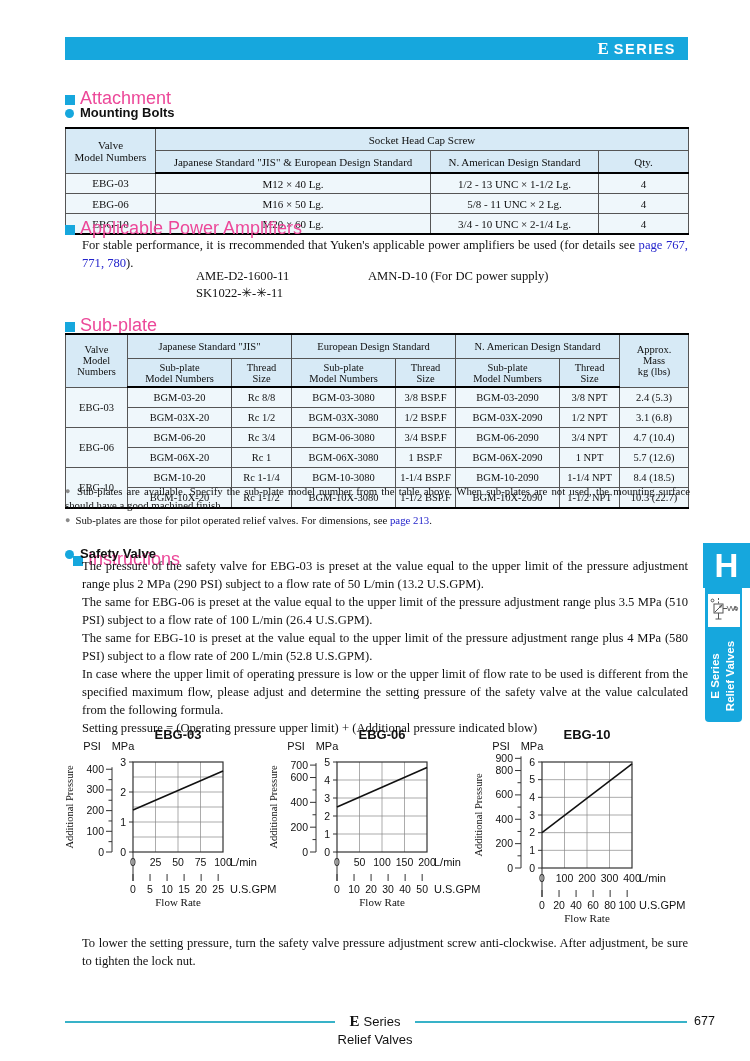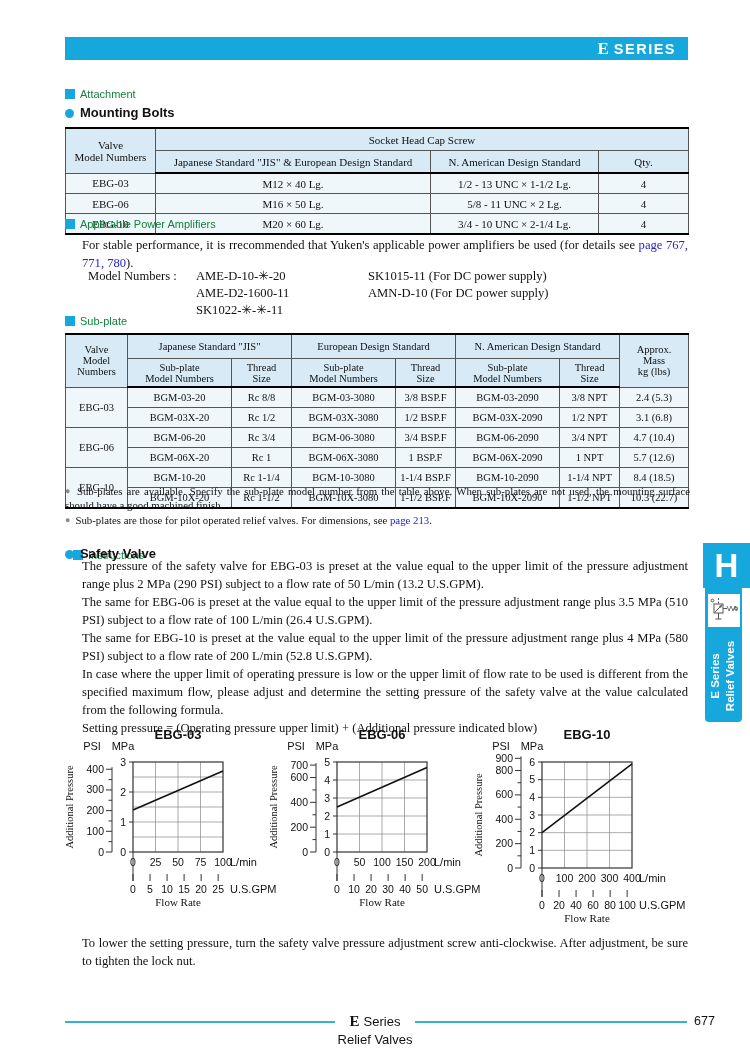--- a/index.html
+++ b/index.html
@@ -4,21 +4,21 @@
 <style>
   html,body{margin:0;padding:0;background:#fff;}
   .page{position:relative;width:750px;height:1061px;background:#ffffff;overflow:hidden;
         font-family:"Liberation Serif",serif;color:#111;}
   
   .header-bar{position:absolute;left:65px;top:37px;width:623px;height:23px;background:#16a7dd;
               color:#fff;text-align:right;line-height:23px;padding-right:12px;box-sizing:border-box;}
   .logo-e{font-family:"Liberation Serif",serif;font-weight:bold;font-size:17px;}
   .logo-rest{font-family:"Liberation Sans",sans-serif;font-weight:bold;font-size:14.5px;letter-spacing:1.5px;margin-left:5px;}
   
-  .sec-title{position:absolute;left:65px;font-family:"Liberation Sans",sans-serif;font-size:11px;color:#15803d;}
+  .sec-title{position:absolute;left:65px;font-family:"Liberation Sans",sans-serif;font-size:18px;color:#ec4899;}
   .sq{display:inline-block;width:10px;height:10px;background:#16a7dd;margin-right:5px;vertical-align:-1px;}
   .dot{display:inline-block;width:9px;height:9px;border-radius:50%;background:#16a7dd;margin-right:6px;vertical-align:-1px;}
   .sub-title{position:absolute;left:65px;font-family:Liberation Sans, sans-serif;font-weight:bold;font-size:13px;}
   
   table{border-collapse:collapse;table-layout:fixed;}
   .dtable{position:absolute;left:65px;width:623px;font-size:11px;}
   .dtable th,.dtable td{border:1px solid #555;text-align:center;padding:1px 2px;white-space:pre-line;}
   .dtable th{background:#d7eaf6;font-weight:normal;}
   .dtable td{background:#eff7fb;}
   .dtable{border-top:2.5px solid #000;border-bottom:2.5px solid #000;}
@@ -127,25 +127,20 @@
           <td>4</td>
     </tr>
   </tbody>
     </table>
 
   <div class="sec-title" style="top:218px;">
     <span class="sq"></span><span>Applicable Power Amplifiers</span>
   </div>
   <div id="amp-para" class="body-text"><span>For stable performance, it is rrecommended that Yuken's applicable power amplifiers be used (for details see </span><span class="link">page 767, 771, 780</span><span>).</span></div>
   <div id="amp-models">
-    <div class="mrow">
-        <span class="mlabel">Model Numbers :</span>
-        <span class="mcol1">AME-D-10-✳-20</span>
-        <span>SK1015-11 (For DC power supply)</span>
-      </div>
     <div class="mrow">
         <span class="mlabel"></span>
         <span class="mcol1">AME-D2-1600-11</span>
         <span>AMN-D-10 (For DC power supply)</span>
       </div>
     <div class="mrow">
         <span class="mlabel"></span>
         <span class="mcol1">SK1022-✳-✳-11</span>
         <span></span>
       </div>

